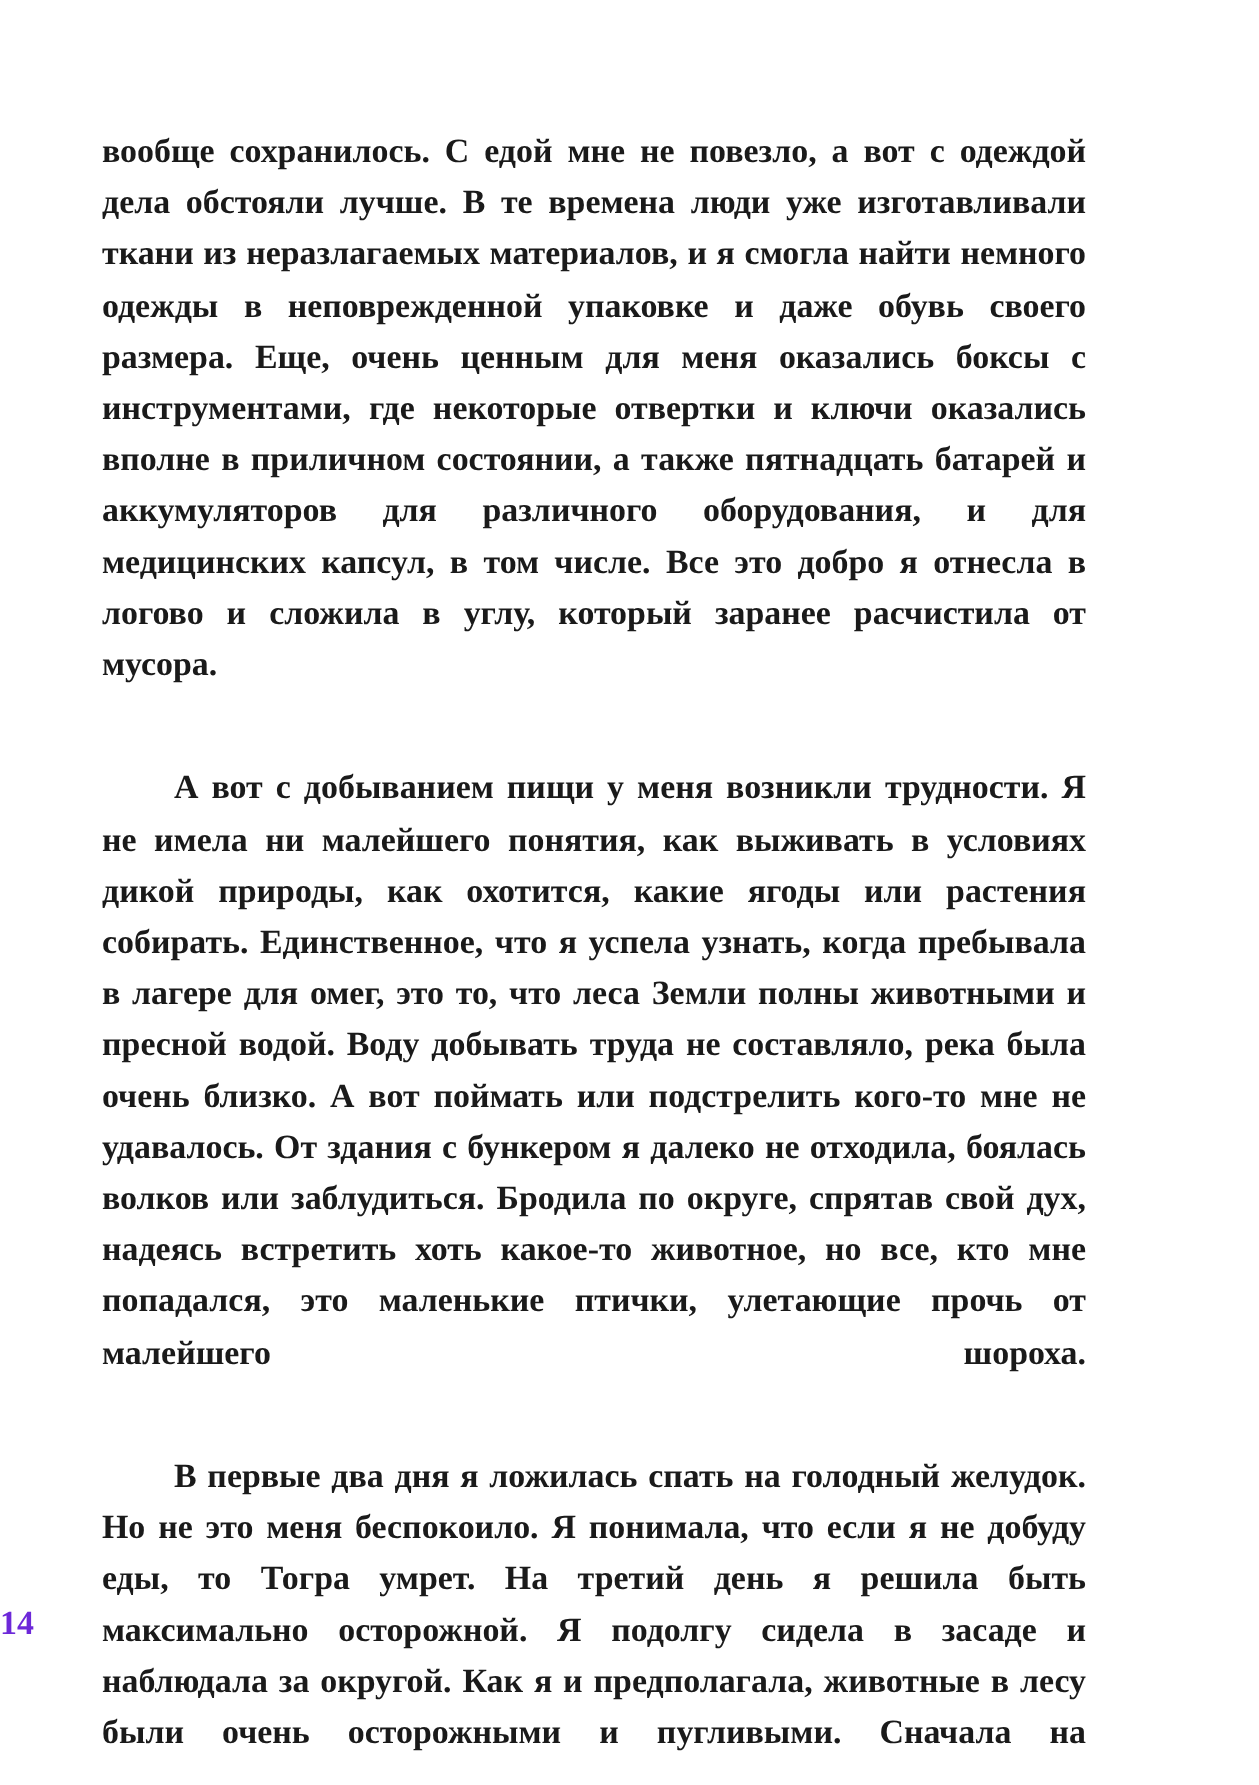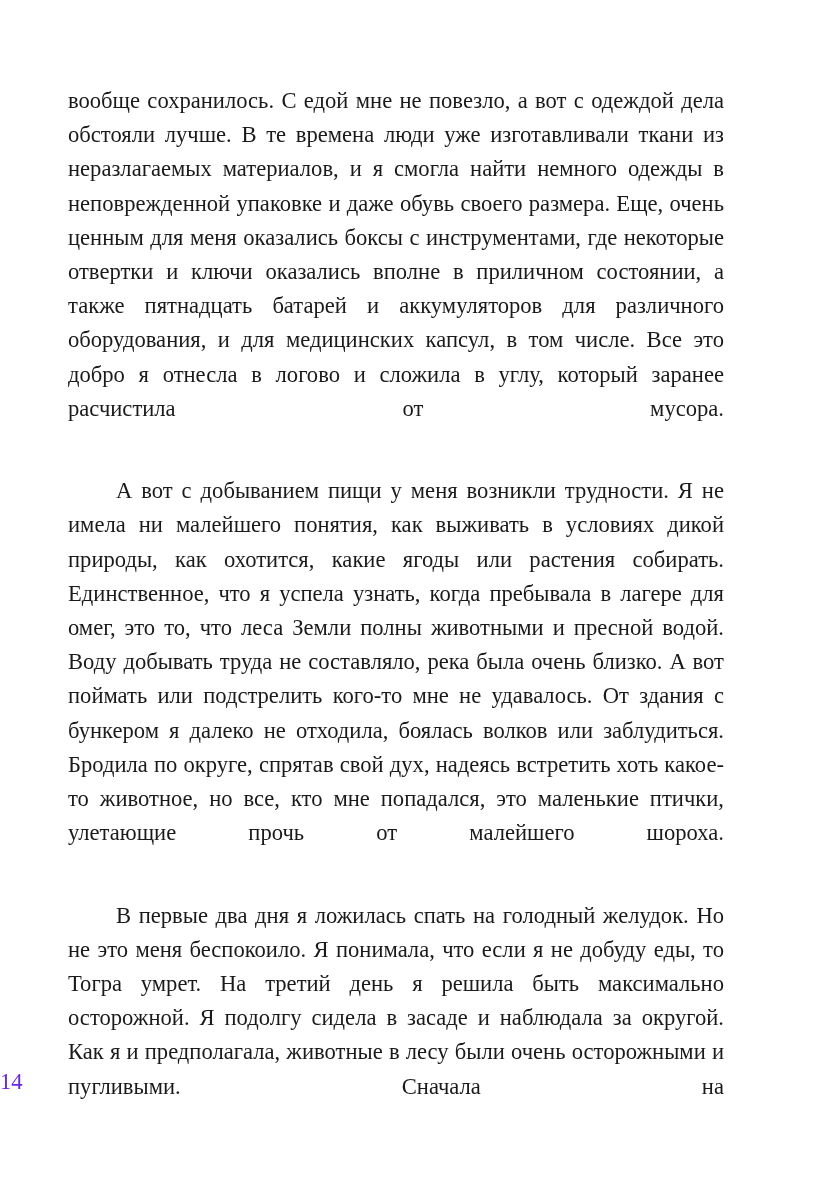--- a/index.html
+++ b/index.html
@@ -15,20 +15,21 @@
     color: #1a1a1a;
     overflow: hidden;
   }
 
   .page {
     position: relative;
     width: 667px;
     height: 1190px;
     background: #ffffff;
     box-sizing: border-box;
+    font-weight: bold;
   }
 
   .text-block {
     position: absolute;
     left: 68px;
     top: 84px;
     width: 656px;
   }
 
   .para {

